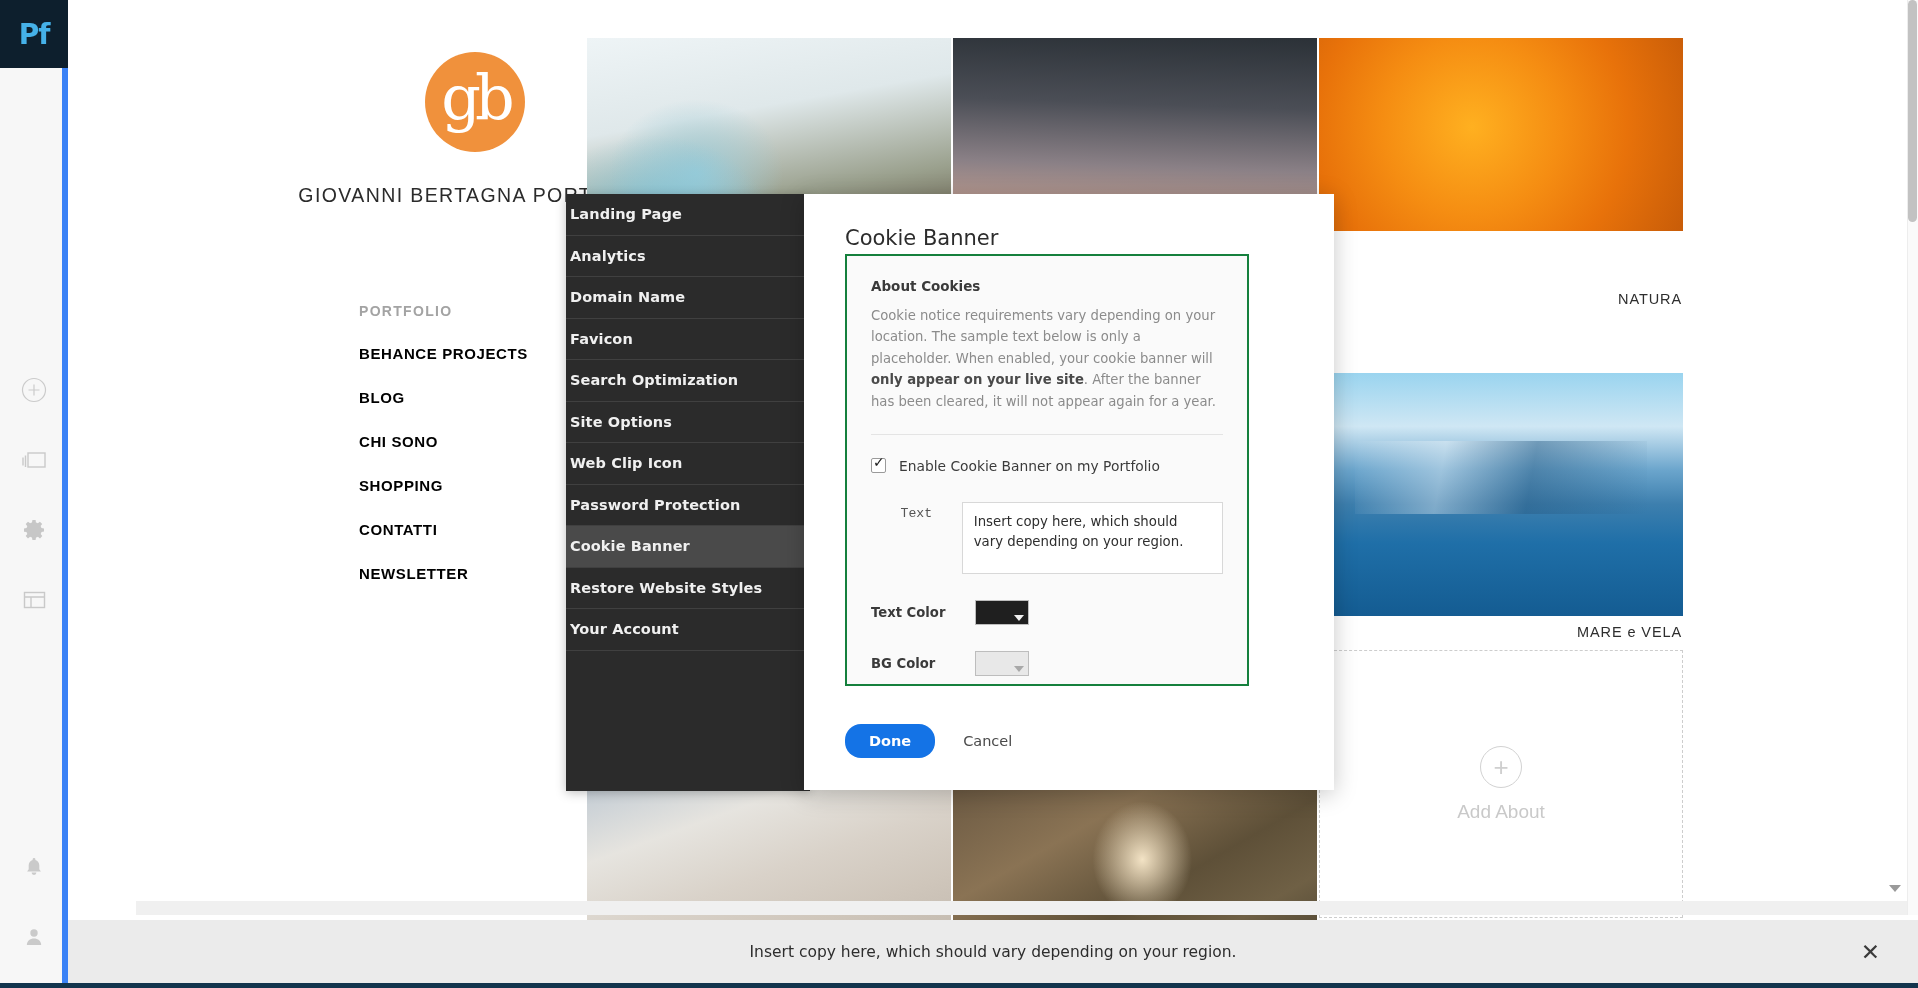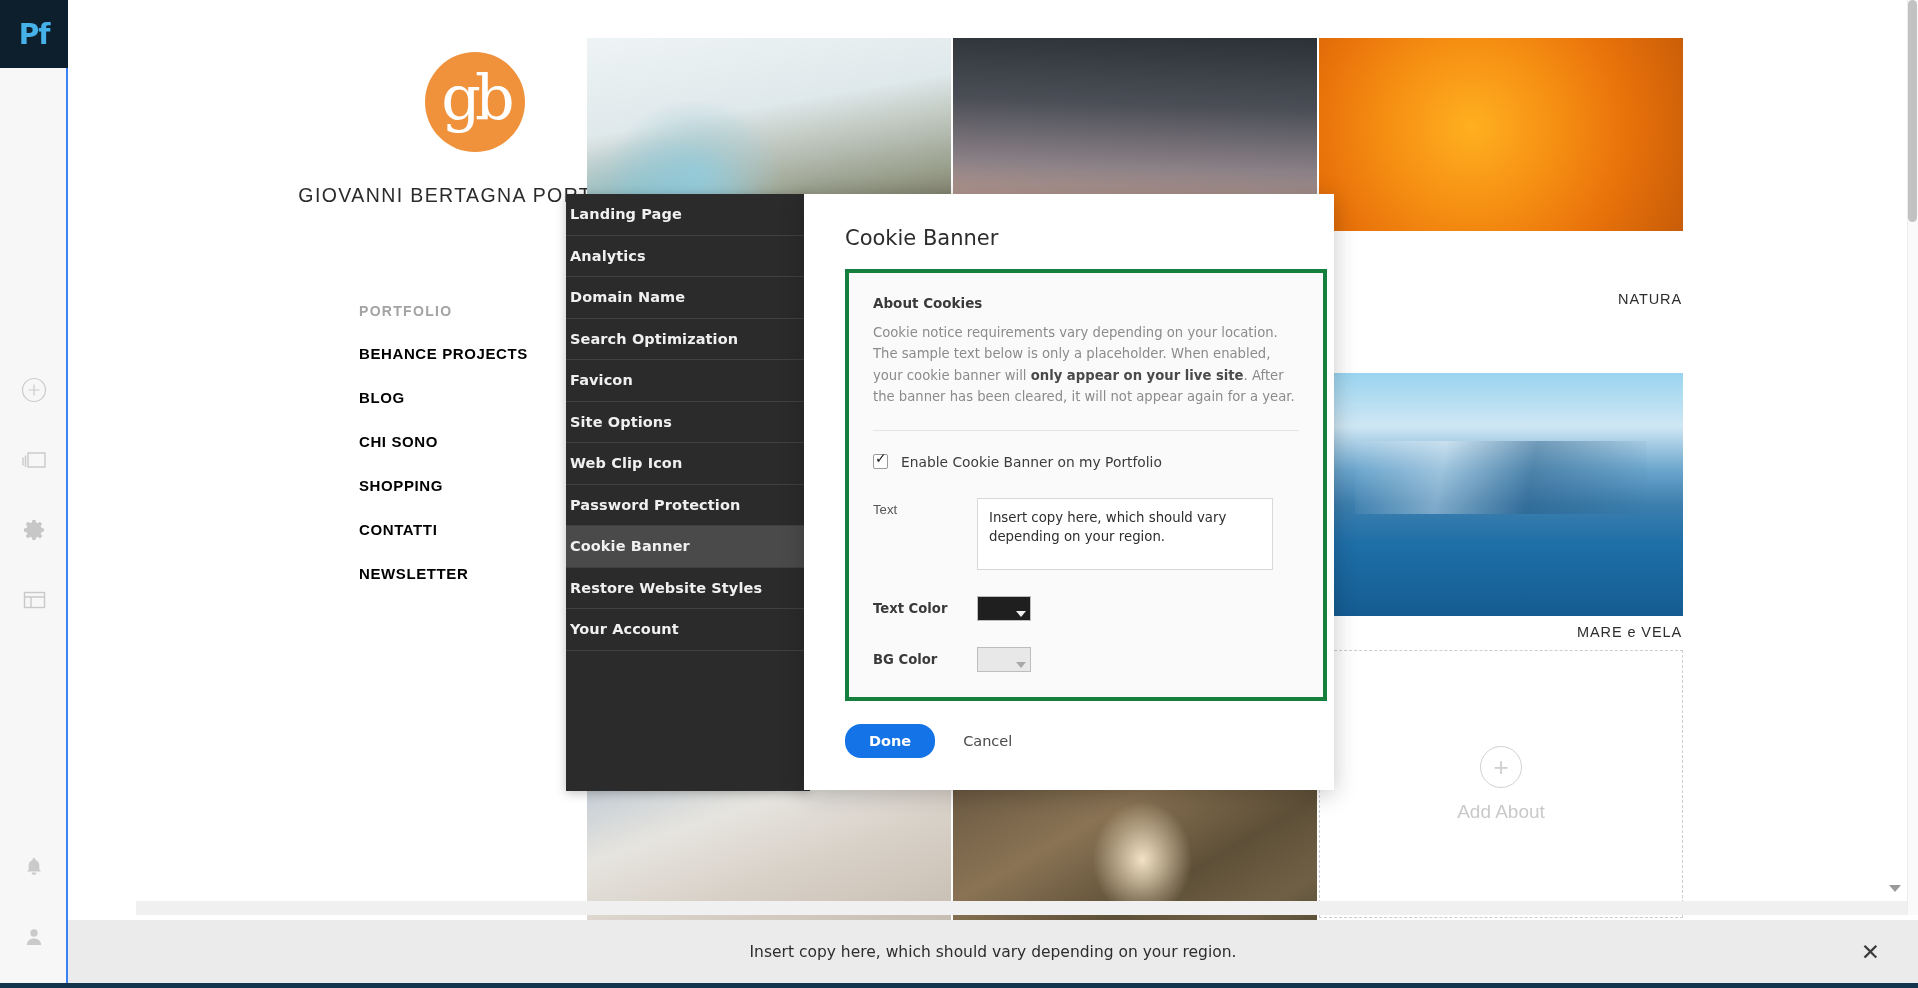--- a/index.html
+++ b/index.html
@@ -7,21 +7,21 @@
     width: 1918px; height: 988px;
     overflow: hidden;
     font-family: "Liberation Sans", sans-serif;
     background: #ffffff;
   }
   #root { position: relative; width: 1918px; height: 988px; overflow: hidden; background:#fff; }
 
   
   .rail {
     position: absolute; left:0; top:0; width:68px; height:988px;
-    background:#f7f7f7; border-right:2px solid #3b82f6;
+    background:#f7f7f7; border-right:6px solid #3b82f6;
     z-index: 40;
   }
   .rail-logo {
     width:68px; height:68px; background:#0d1f2d;
     display:flex; align-items:center; justify-content:center;
     color:#45b1e8; font-size:28px; font-weight:700; letter-spacing:-1px;
     font-family:"DejaVu Sans", sans-serif;
   }
   .rail-icons { position:absolute; top:355px; left:0; width:68px; }
   .rail-ic {
@@ -133,22 +133,22 @@
     position:absolute; left:804px; top:194px; width:530px; height:596px;
     background:#ffffff; z-index:100;
     box-shadow: 0 4px 22px rgba(0,0,0,.22);
   }
   .dlg-title {
     position:absolute; left:41px; top:32px;
     font-size:21px; color:#2c2c2c; font-weight:400;
     font-family:"DejaVu Sans", sans-serif;
   }
   .panel {
-    position:absolute; left:41px; top:75px; width:482px; height:432px;
-    background:#fafafa; border:4px solid #15803d;
+    position:absolute; left:41px; top:60px; width:404px; height:432px;
+    background:#fafafa; border:2px solid #15803d;
   }
   .panel-inner { padding:22px 24px 0 24px; }
   .about-h {
     font-size:13.5px; font-weight:700; color:#3a3a3a; margin-bottom:11px;
     font-family:"DejaVu Sans", sans-serif;
   }
   .about-p {
     font-size:13.2px; line-height:1.62; color:#8b8b8b;
     font-family:"DejaVu Sans", sans-serif;
   }
@@ -162,21 +162,21 @@
   }
   .chk::after{
     content:"✓"; position:absolute; left:1px; top:-4px; font-size:14px; color:#1b1b1b;
     font-family:"DejaVu Sans", sans-serif; line-height:1;
   }
   .chklbl { margin-left:13px; font-size:13.8px; color:#3b3b3b;
     font-family:"DejaVu Sans", sans-serif; }
 
   .fieldrow { display:flex; align-items:flex-start; margin-top:28px; }
   .fieldlbl { width:104px; font-size:13.2px; color:#555; padding-top:4px;
-    font-family:Liberation Sans, sans-serif; }
+    font-family:Liberation Mono, monospace;text-align:center; }
   .ta {
     width:296px; height:72px; border:1px solid #d8d8d8; background:#fff;
     padding:9px 11px; font-size:13.3px; line-height:1.5; color:#2e2e2e;
     resize:none; outline:none; font-family:"DejaVu Sans", sans-serif;
   }
   .colorrow { display:flex; align-items:center; margin-top:26px; }
   .colorlbl { width:104px; font-size:13.2px; color:#3a3a3a; font-weight:700;
     font-family:"DejaVu Sans", sans-serif; }
   .swatch {
     width:54px; height:25px; border:1px solid #bdbdbd; position:relative; cursor:pointer;
@@ -338,22 +338,22 @@
       </div>
     </div>
 
     <div class="dim-strip"></div>
   </div>
 
   <div class="settings-menu">
     <div class="smi">Landing Page</div>
     <div class="smi">Analytics</div>
     <div class="smi">Domain Name</div>
+    <div class="smi">Favicon</div>
     <div class="smi">Search Optimization</div>
-    <div class="smi">Favicon</div>
     <div class="smi">Site Options</div>
     <div class="smi">Web Clip Icon</div>
     <div class="smi">Password Protection</div>
     <div class="smi active">Cookie Banner</div>
     <div class="smi">Restore Website Styles</div>
     <div class="smi">Your Account</div>
   </div>
 
   <div class="dialog">
     <div class="dlg-title">Cookie Banner</div>

